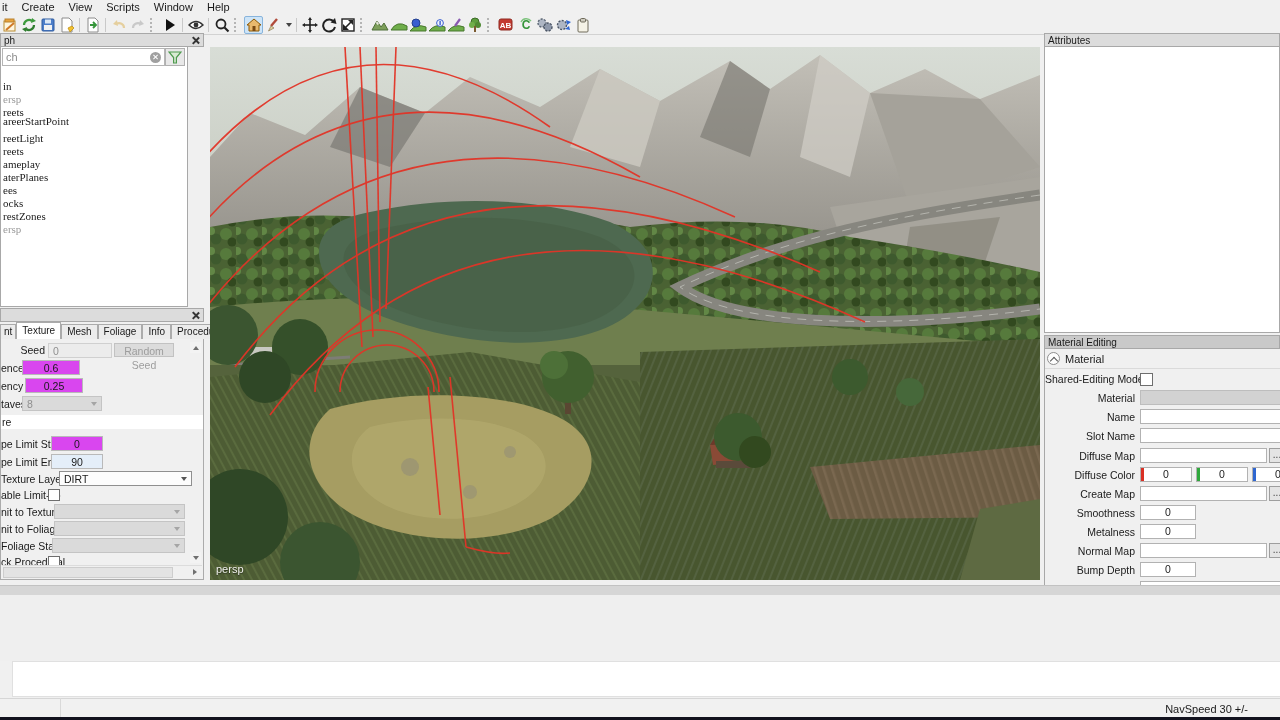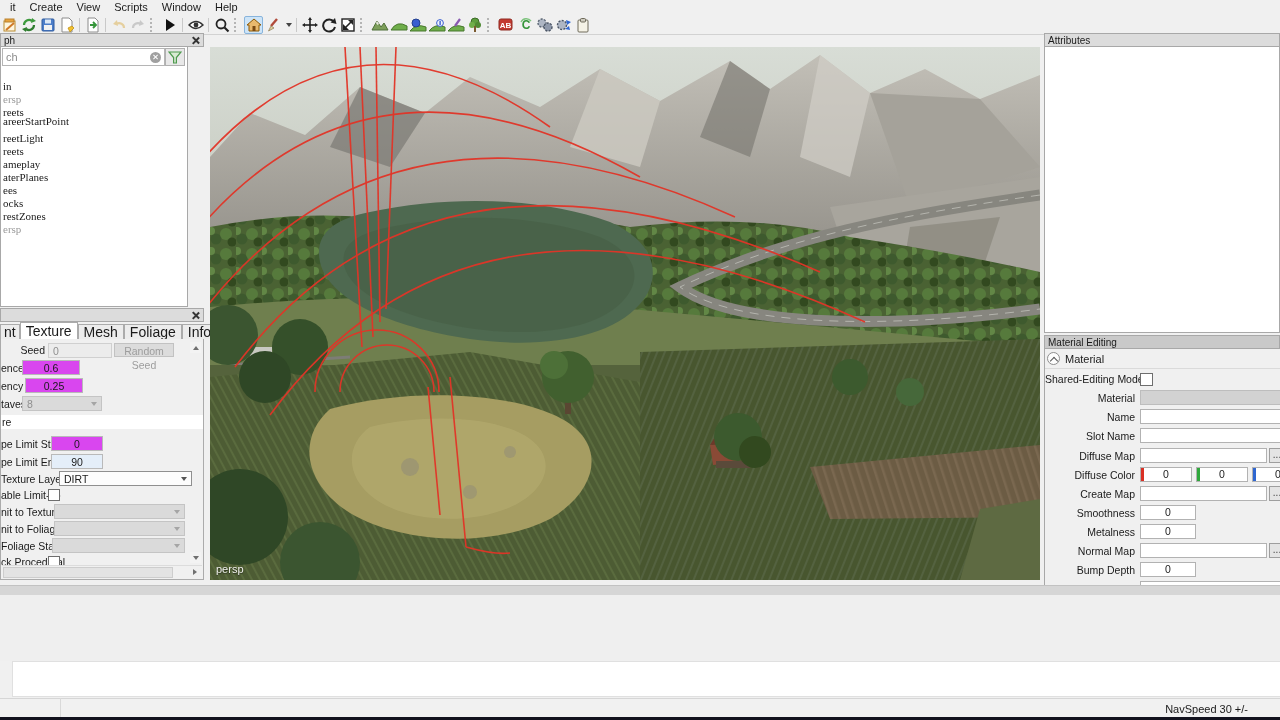--- a/index.html
+++ b/index.html
@@ -31,21 +31,21 @@
   .clear-circ{width:11px;height:11px;border-radius:50%;background:#a0a0a0;position:relative;margin-left:auto;}
   .clear-circ::before,.clear-circ::after{content:"";position:absolute;left:5px;top:2.5px;width:1.2px;height:6px;background:#fff;}
   .clear-circ::before{transform:rotate(45deg);} .clear-circ::after{transform:rotate(-45deg);}
   .filter-btn{position:absolute;right:2px;top:1px;width:18px;height:16px;background:#e8e8e8;border:1px solid #b0b0b0;
               display:flex;align-items:center;justify-content:center;}
   .sg-item{position:absolute;left:2px;height:13px;line-height:13px;white-space:nowrap;cursor:default;font-family:Liberation Serif, serif;}
   .sg-item.muted{color:#9b9b9b;}
   
   .tabbar{position:absolute;left:0;top:14px;right:0;height:17px;display:flex;align-items:flex-end;background:#f0f0f0;}
   .tab{height:14px;line-height:14px;padding:0 5px;border:1px solid #ababab;border-bottom:none;background:#ececec;
-       font-size:14px;flex:0 0 auto;cursor:default;}
+       font-size:10px;flex:0 0 auto;cursor:default;}
   .tab.active{background:#fff;height:16px;line-height:16px;font-weight:normal;}
   .tab-overflow{margin-left:1px;width:11px;height:13px;background:#e8e8e8;border:1px solid #ababab;
                 display:flex;align-items:center;justify-content:center;}
   .tri-r{width:0;height:0;border-top:3px solid transparent;border-bottom:3px solid transparent;border-left:4px solid #333;}
   .tri-u{width:0;height:0;border-left:3.5px solid transparent;border-right:3.5px solid transparent;border-bottom:4px solid #707070;}
   .tri-d{width:0;height:0;border-left:3.5px solid transparent;border-right:3.5px solid transparent;border-top:4px solid #707070;}
   .tcontent{position:absolute;left:0;top:31px;right:0;bottom:0;background:#f0f0f0;border:1px solid #ababab;border-top:none;box-sizing:border-box;}
   .tlabel{position:absolute;height:14px;line-height:14px;text-align:right;white-space:nowrap;font-size:10.5px;}
   .tfield{position:absolute;height:15px;line-height:15px;background:#d946ef;border:1px solid #b9b9b9;box-sizing:border-box;
           text-align:center;font-size:10.5px;}
@@ -73,21 +73,21 @@
   .statusbar{left:0;top:698px;width:1280px;height:19px;background:#f1f1f1;border-top:1px solid #d6d6d6;display:flex;align-items:center;}
   .status-sep{position:absolute;left:60px;top:698px;width:1px;height:19px;background:#d9d9d9;}
   
   .persp-label{position:absolute;left:6px;bottom:5px;color:#f0f0ec;font-size:11px;text-shadow:0 1px 1px rgba(0,0,0,.5);}
   svg text{font-family:"Liberation Sans",sans-serif;}
 </style>
 </head>
 <body>
 
 <div class="abs menubar">
-  <span class="menu-item" style="padding-left:10px">it</span>
+  <span class="menu-item" style="padding-left:2px">it</span>
   <span class="menu-item">Create</span>
   <span class="menu-item">View</span>
   <span class="menu-item">Scripts</span>
   <span class="menu-item">Window</span>
   <span class="menu-item">Help</span>
 </div>
 
 <div class="abs toolbar">
   <div class="tbtn-icon">
     <svg width="16" height="16">

